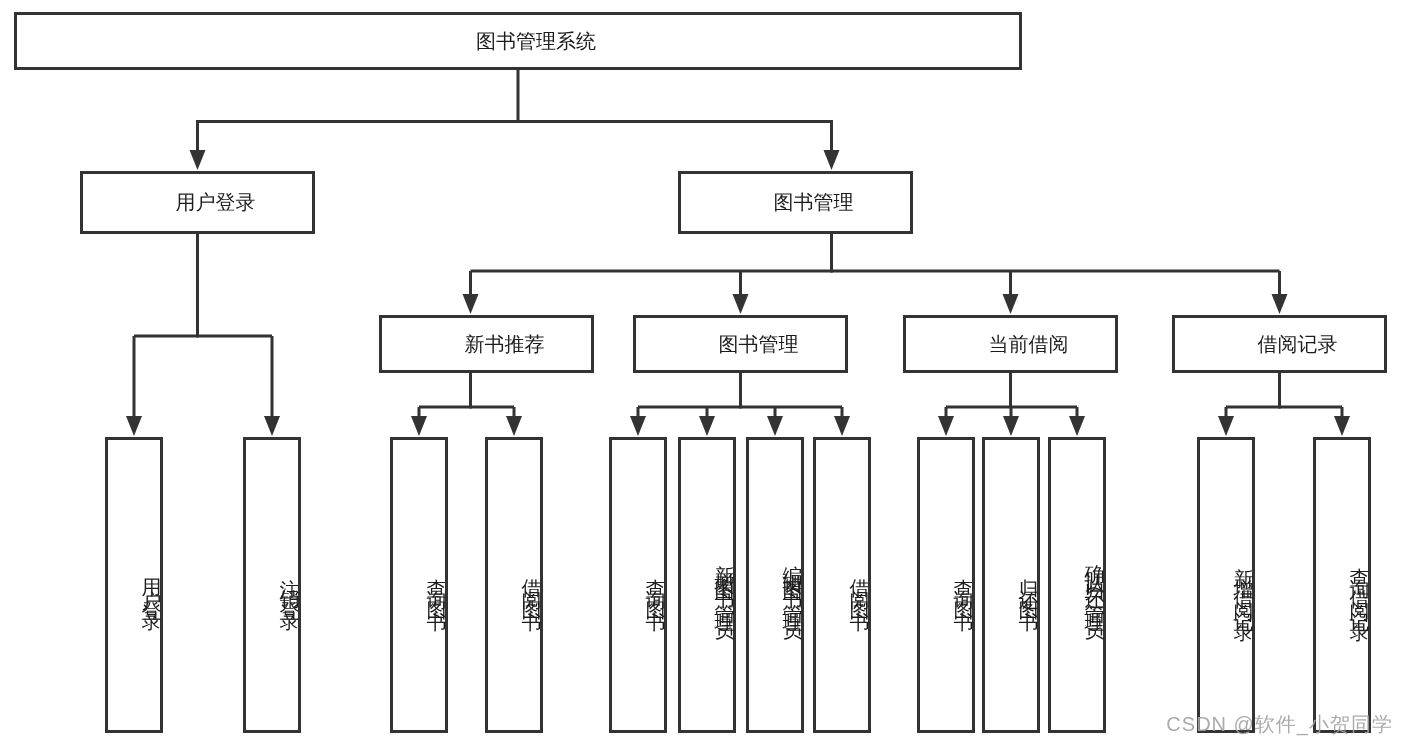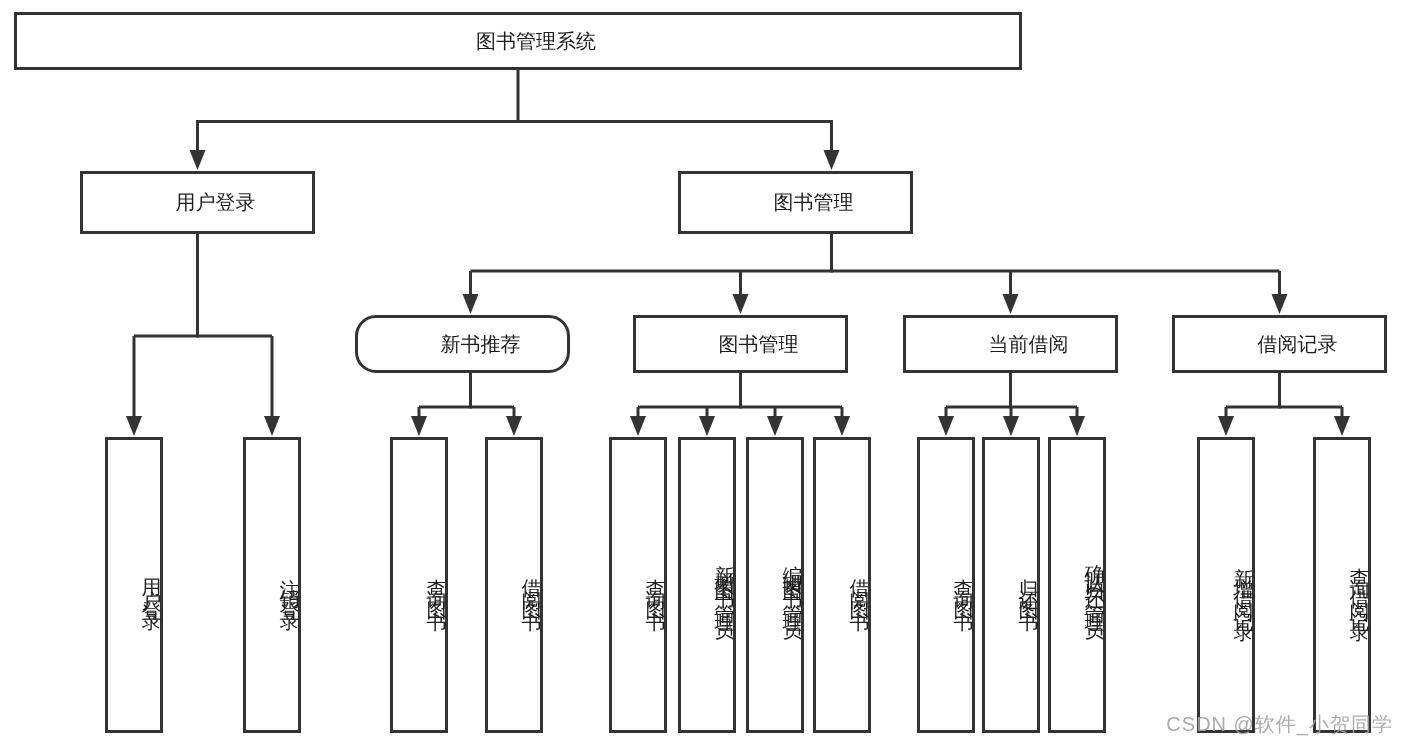--- a/index.html
+++ b/index.html
@@ -24,21 +24,21 @@
     padding-left:36px;
   }
   
   .root{left:14px;top:12px;width:1008px;height:58px;}
   
   .l1{top:171px;height:63px;width:235px;}
   .l1.user{left:80px;}
   .l1.mgmt{left:678px;}
   
   .l2{top:315px;height:58px;width:215px;}
-  .l2.rec{left:355px;border-radius:21px;}
+  .l2.rec{left:379px;}
   .l2.borrow{left:633px;}
   .l2.current{left:903px;align-items:center;}
   .l2.records{left:1172px;font-family:Liberation Mono, monospace;}
   
   .leaf{top:437px;height:296px;width:58px;}
   .leaf span{
     writing-mode:vertical-rl;
     text-orientation:mixed;
     letter-spacing:11px;
     line-height:1;

